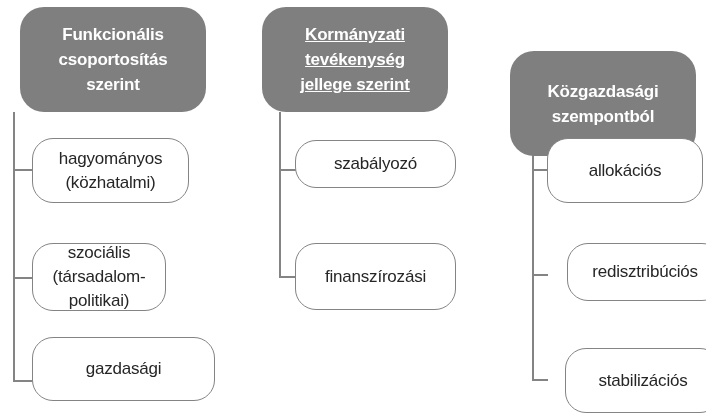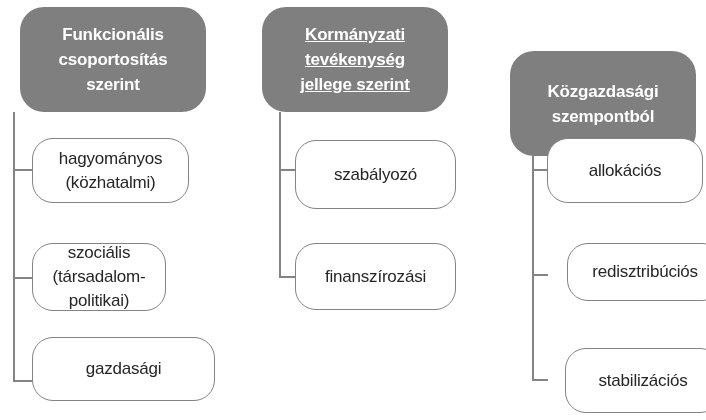--- a/index.html
+++ b/index.html
@@ -63,21 +63,21 @@
   .c1b2 { left: 14px;  top: 380px; width: 19px; }
   .c1i0 { left: 32px;  top: 138px; width: 157px; height: 65px; }
   .c1i1 { left: 32px;  top: 243px; width: 134px; height: 68px; }
   .c1i2 { left: 32px;  top: 337px; width: 183px; height: 64px; }
 
   
   .c2h  { left: 262px; top: 7px;   width: 186px; height: 105px; text-decoration: underline; }
   .c2v  { left: 279px; top: 112px; height: 166px; }
   .c2b0 { left: 280px; top: 169px; width: 16px; }
   .c2b1 { left: 280px; top: 276px; width: 16px; }
-  .c2i0 { left: 295px; top: 140px; width: 161px; height: 69px; }
+  .c2i0 { left: 295px; top: 140px; width: 161px; height: 48px; }
   .c2i1 { left: 295px; top: 243px; width: 161px; height: 67px; }
 
   
   .c3h  { left: 510px; top: 7px;   width: 186px; height: 105px; margin-top: 44px; }
   .c3v  { left: 532px; top: 112px; height: 269px; }
   .c3b0 { left: 533px; top: 169px; width: 15px; }
   .c3b1 { left: 533px; top: 274px; width: 15px; }
   .c3b2 { left: 533px; top: 379px; width: 15px; }
   .c3i0 { left: 547px; top: 138px; width: 156px; height: 65px; text-align: right; }
   .c3i1 { left: 547px; top: 243px; width: 156px; height: 58px; margin-left: 20px; }

